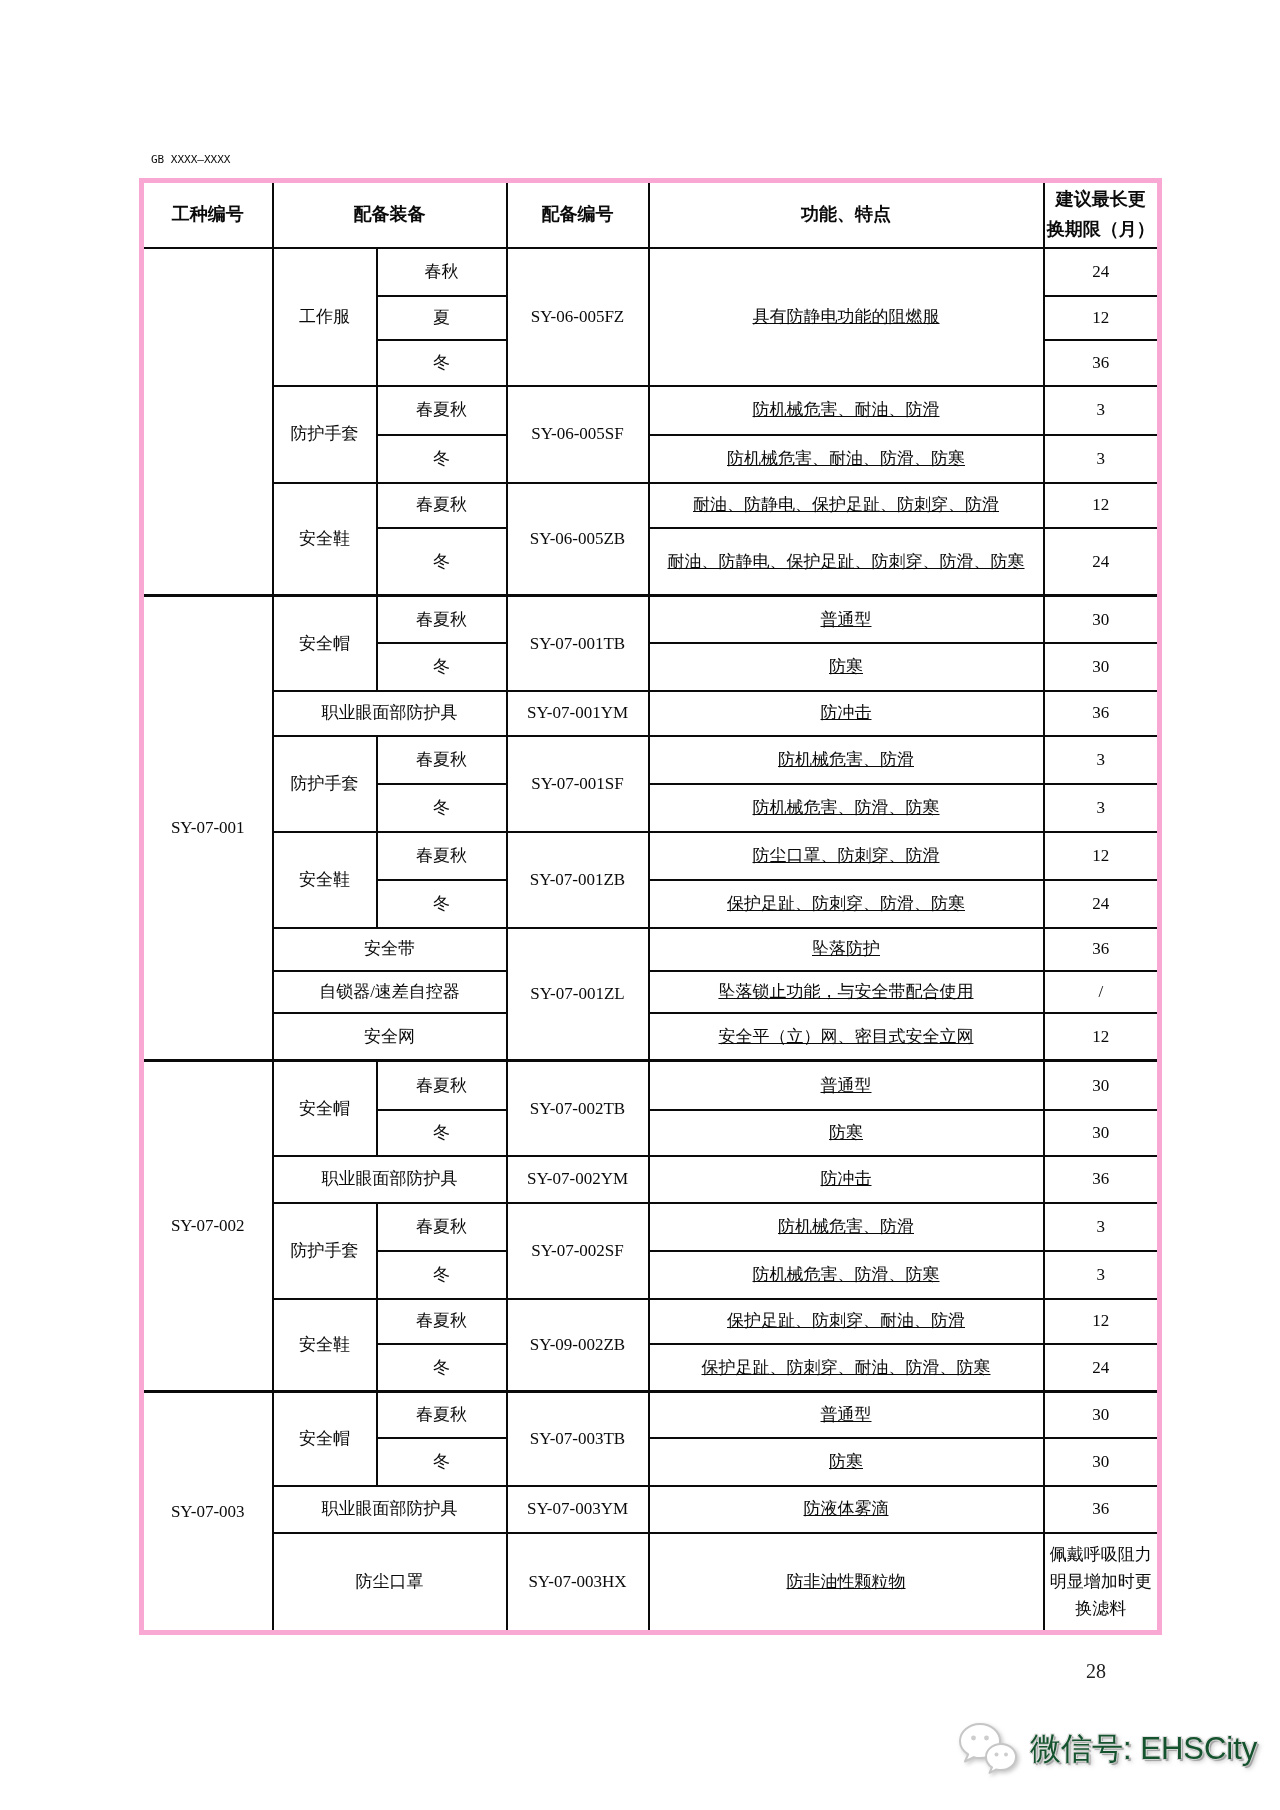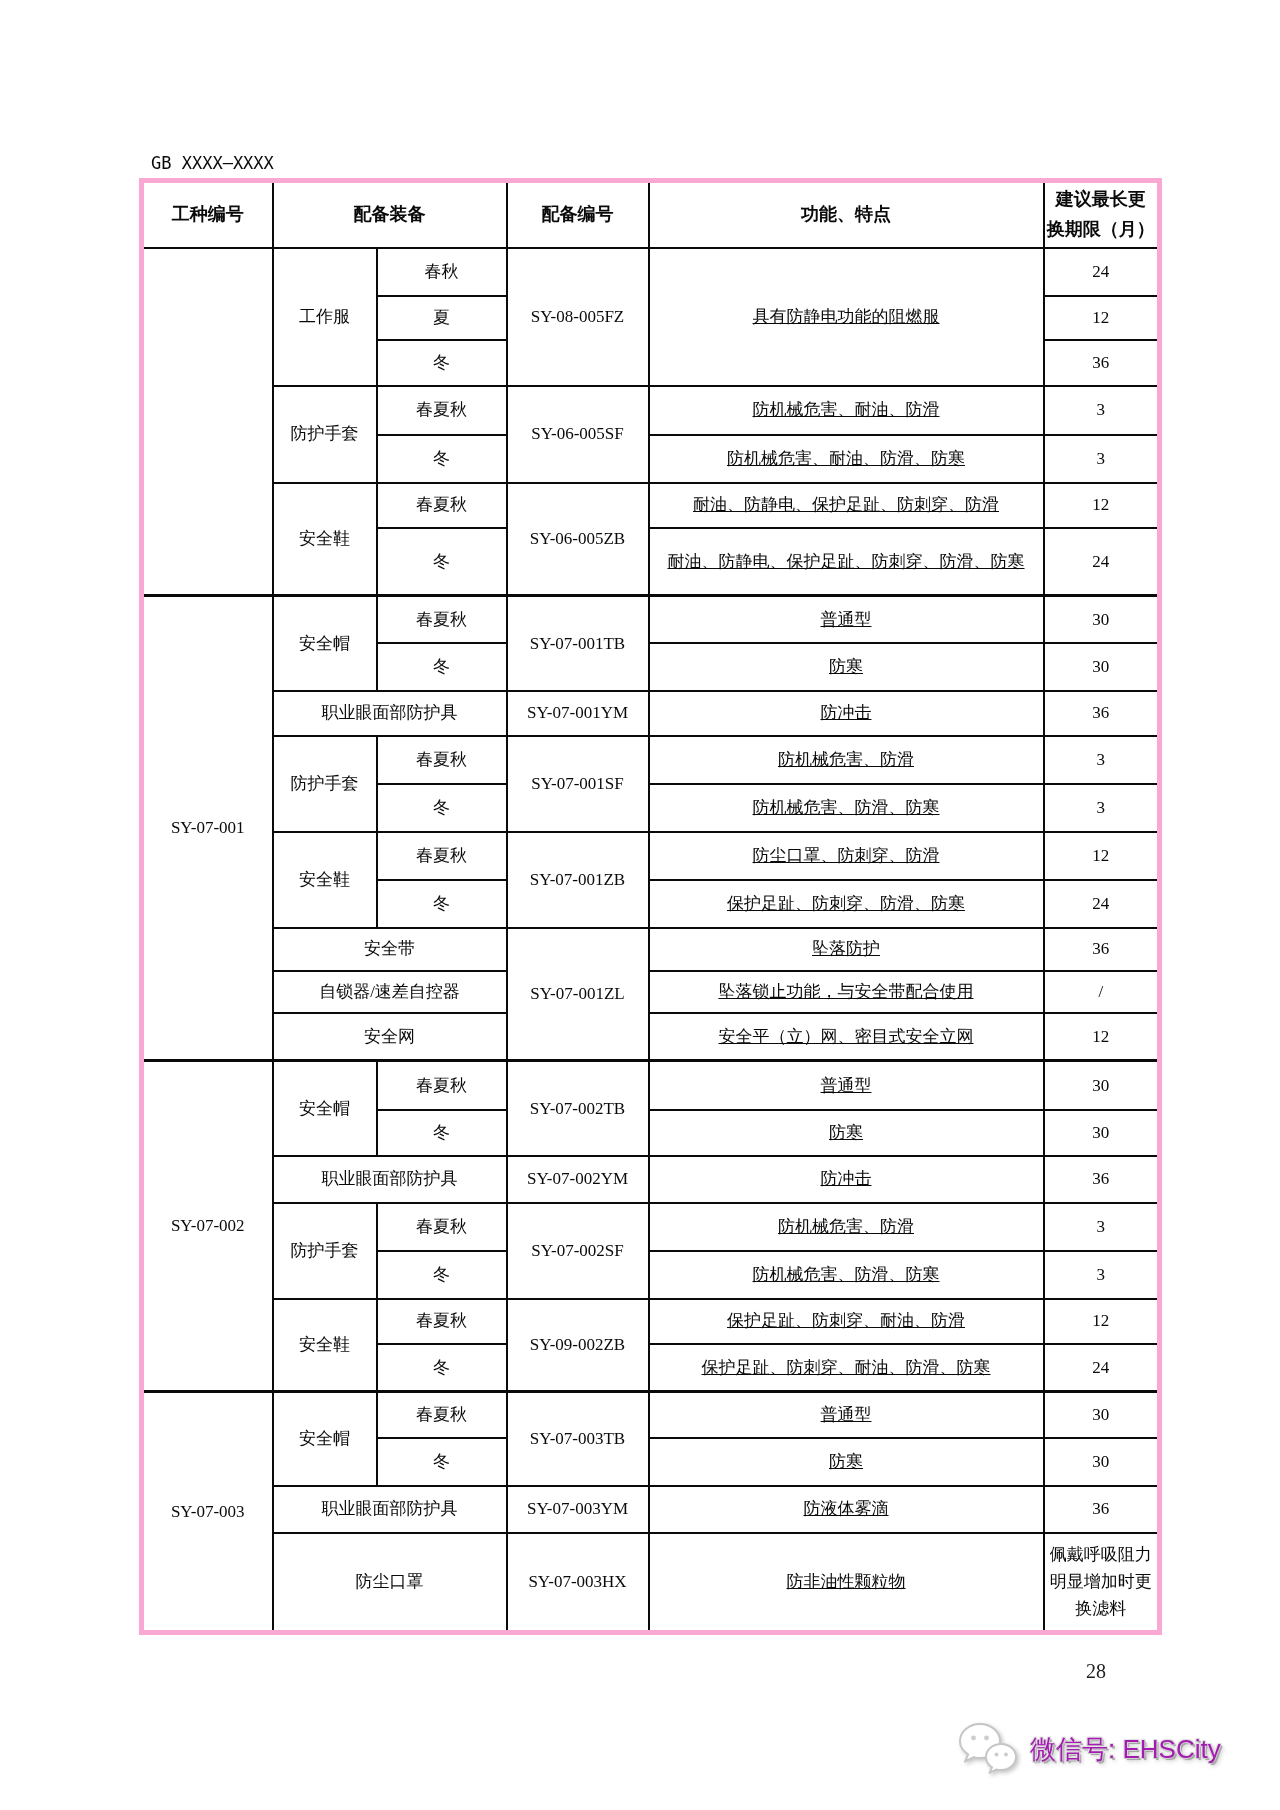--- a/index.html
+++ b/index.html
@@ -8,21 +8,21 @@
     width: 1280px; height: 1810px;
     background: #ffffff;
     position: relative;
     font-family: "Liberation Serif", "DejaVu Serif", serif;
     color: #0a0a0a;
     overflow: hidden;
   }
   .gb-code {
     position: absolute; left: 151px; top: 153px;
     font-family: "DejaVu Sans Mono", "Liberation Mono", monospace;
-    font-size: 17px; color: #0a0a0a; white-space: pre;
+    font-size: 11px; color: #0a0a0a; white-space: pre;
   }
   table.ppe {
     position: absolute; left: 139px; top: 178px;
     width: 1018px;
     border-collapse: collapse; table-layout: fixed;
     border: 5px solid #f9a8d4;
   }
   .ppe td, .ppe th {
     border: 2px solid #0a0a0a;
     text-align: center; vertical-align: middle;
@@ -48,21 +48,21 @@
     position: absolute; left: 1086px; top: 1660px;
     font-size: 20px; color: #222222;
   }
   .footer {
     position: absolute; left: 956px; top: 1722px;
     display: flex; align-items: center; gap: 10px;
   }
   .wechat-icon svg { filter: drop-shadow(2px 2px 2px rgba(150,150,150,0.55)); display: block; }
   .wechat-text {
     font-family: "Liberation Sans", "DejaVu Sans", sans-serif;
-    font-size: 26px; color: #a21caf; white-space: pre;
+    font-size: 31px; color: #14532d; white-space: pre;
     text-shadow:
       -1px -1px 0 #e3e3e3, 1px -1px 0 #dcdcdc,
       -1px 1px 0 #d2d2d2, 1px 1px 0 #b5b5b5,
       2px 2px 1px #9f9f9f, 3px 3px 4px rgba(140,140,140,0.55);
   }
 </style>
 </head>
 <body>
 
 <div class="gb-code">GB XXXX—XXXX</div>
@@ -87,21 +87,21 @@
         <span class="hdr-line">换期限（月）</span>
       </th>
     </tr>
   </thead>
   <tbody>
 
     <tr style="height:48px">
       <td rowspan="7"></td>
       <td rowspan="3">工作服</td>
       <td>春秋</td>
-      <td rowspan="3">SY-08-005FZ</td>
+      <td rowspan="3">SY-06-005FZ</td>
       <td rowspan="3" class="c-fn">具有防静电功能的阻燃服</td>
       <td>24</td>
     </tr>
     <tr style="height:44px">
       <td>夏</td>
       <td>12</td>
     </tr>
     <tr style="height:46px">
       <td>冬</td>
       <td>36</td>

